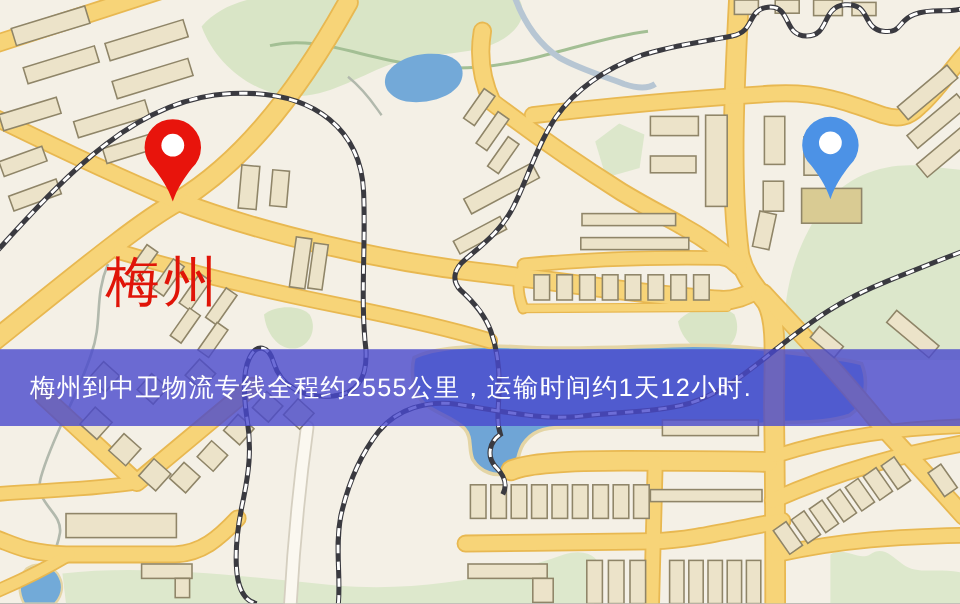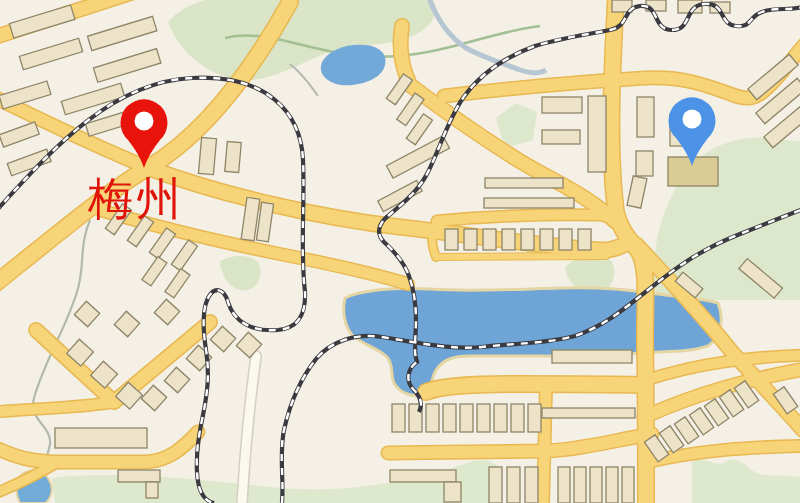--- a/index.html
+++ b/index.html
@@ -2,21 +2,21 @@
 <html><head>
 <meta charset="utf-8">
 <style>
   html,body{margin:0;padding:0;background:#888;}
   #stage{
     position:relative;width:800px;height:503px;overflow:hidden;
     font-family:"Liberation Sans", sans-serif;
     background:#f4f0e6;
   }
   #map-svg{position:absolute;left:0;top:0;}
-  .city-label{position:absolute;line-height:1;white-space:nowrap;font-weight:500;}
+  .city-label{position:absolute;line-height:1;white-space:nowrap;font-weight:500;margin-top:36px;}
   #origin-label{left:88px;top:176px;font-size:45px;color:#e01408;letter-spacing:3px;}
   #dest-label{left:644px;top:180px;font-size:45px;color:#2222dd;letter-spacing:2px;}
   .pin{position:absolute;}
   #origin-pin{left:114px;top:96px;}
   #dest-pin{left:662px;top:94px;}
   #route-banner{
     position:absolute;left:0;top:291px;width:800px;height:64px;
     background:rgba(72,72,205,0.80);
     display:flex;align-items:center;
     box-sizing:border-box;padding-left:25px;
@@ -249,14 +249,17 @@
     <circle cx="30" cy="25" r="9.5" fill="#ffffff"></circle>
   </svg>
 
   <svg class="pin" id="dest-pin" width="60" height="78" viewBox="0 0 60 78">
     <path d="M30,72 C26,60 20,52 14,44 A23.5,23.5 0 1 1 46,44 C40,52 34,60 30,72 Z" fill="#4c92e6"></path>
     <circle cx="30" cy="25" r="9.5" fill="#ffffff"></circle>
   </svg>
 
   <div class="city-label" id="origin-label">梅州</div>
 
+  <div id="route-banner">
+    <span id="route-banner-text">梅州到中卫物流专线全程约2555公里，运输时间约1天12小时.</span>
+  </div>
 
 </div>
 
 </body></html>

